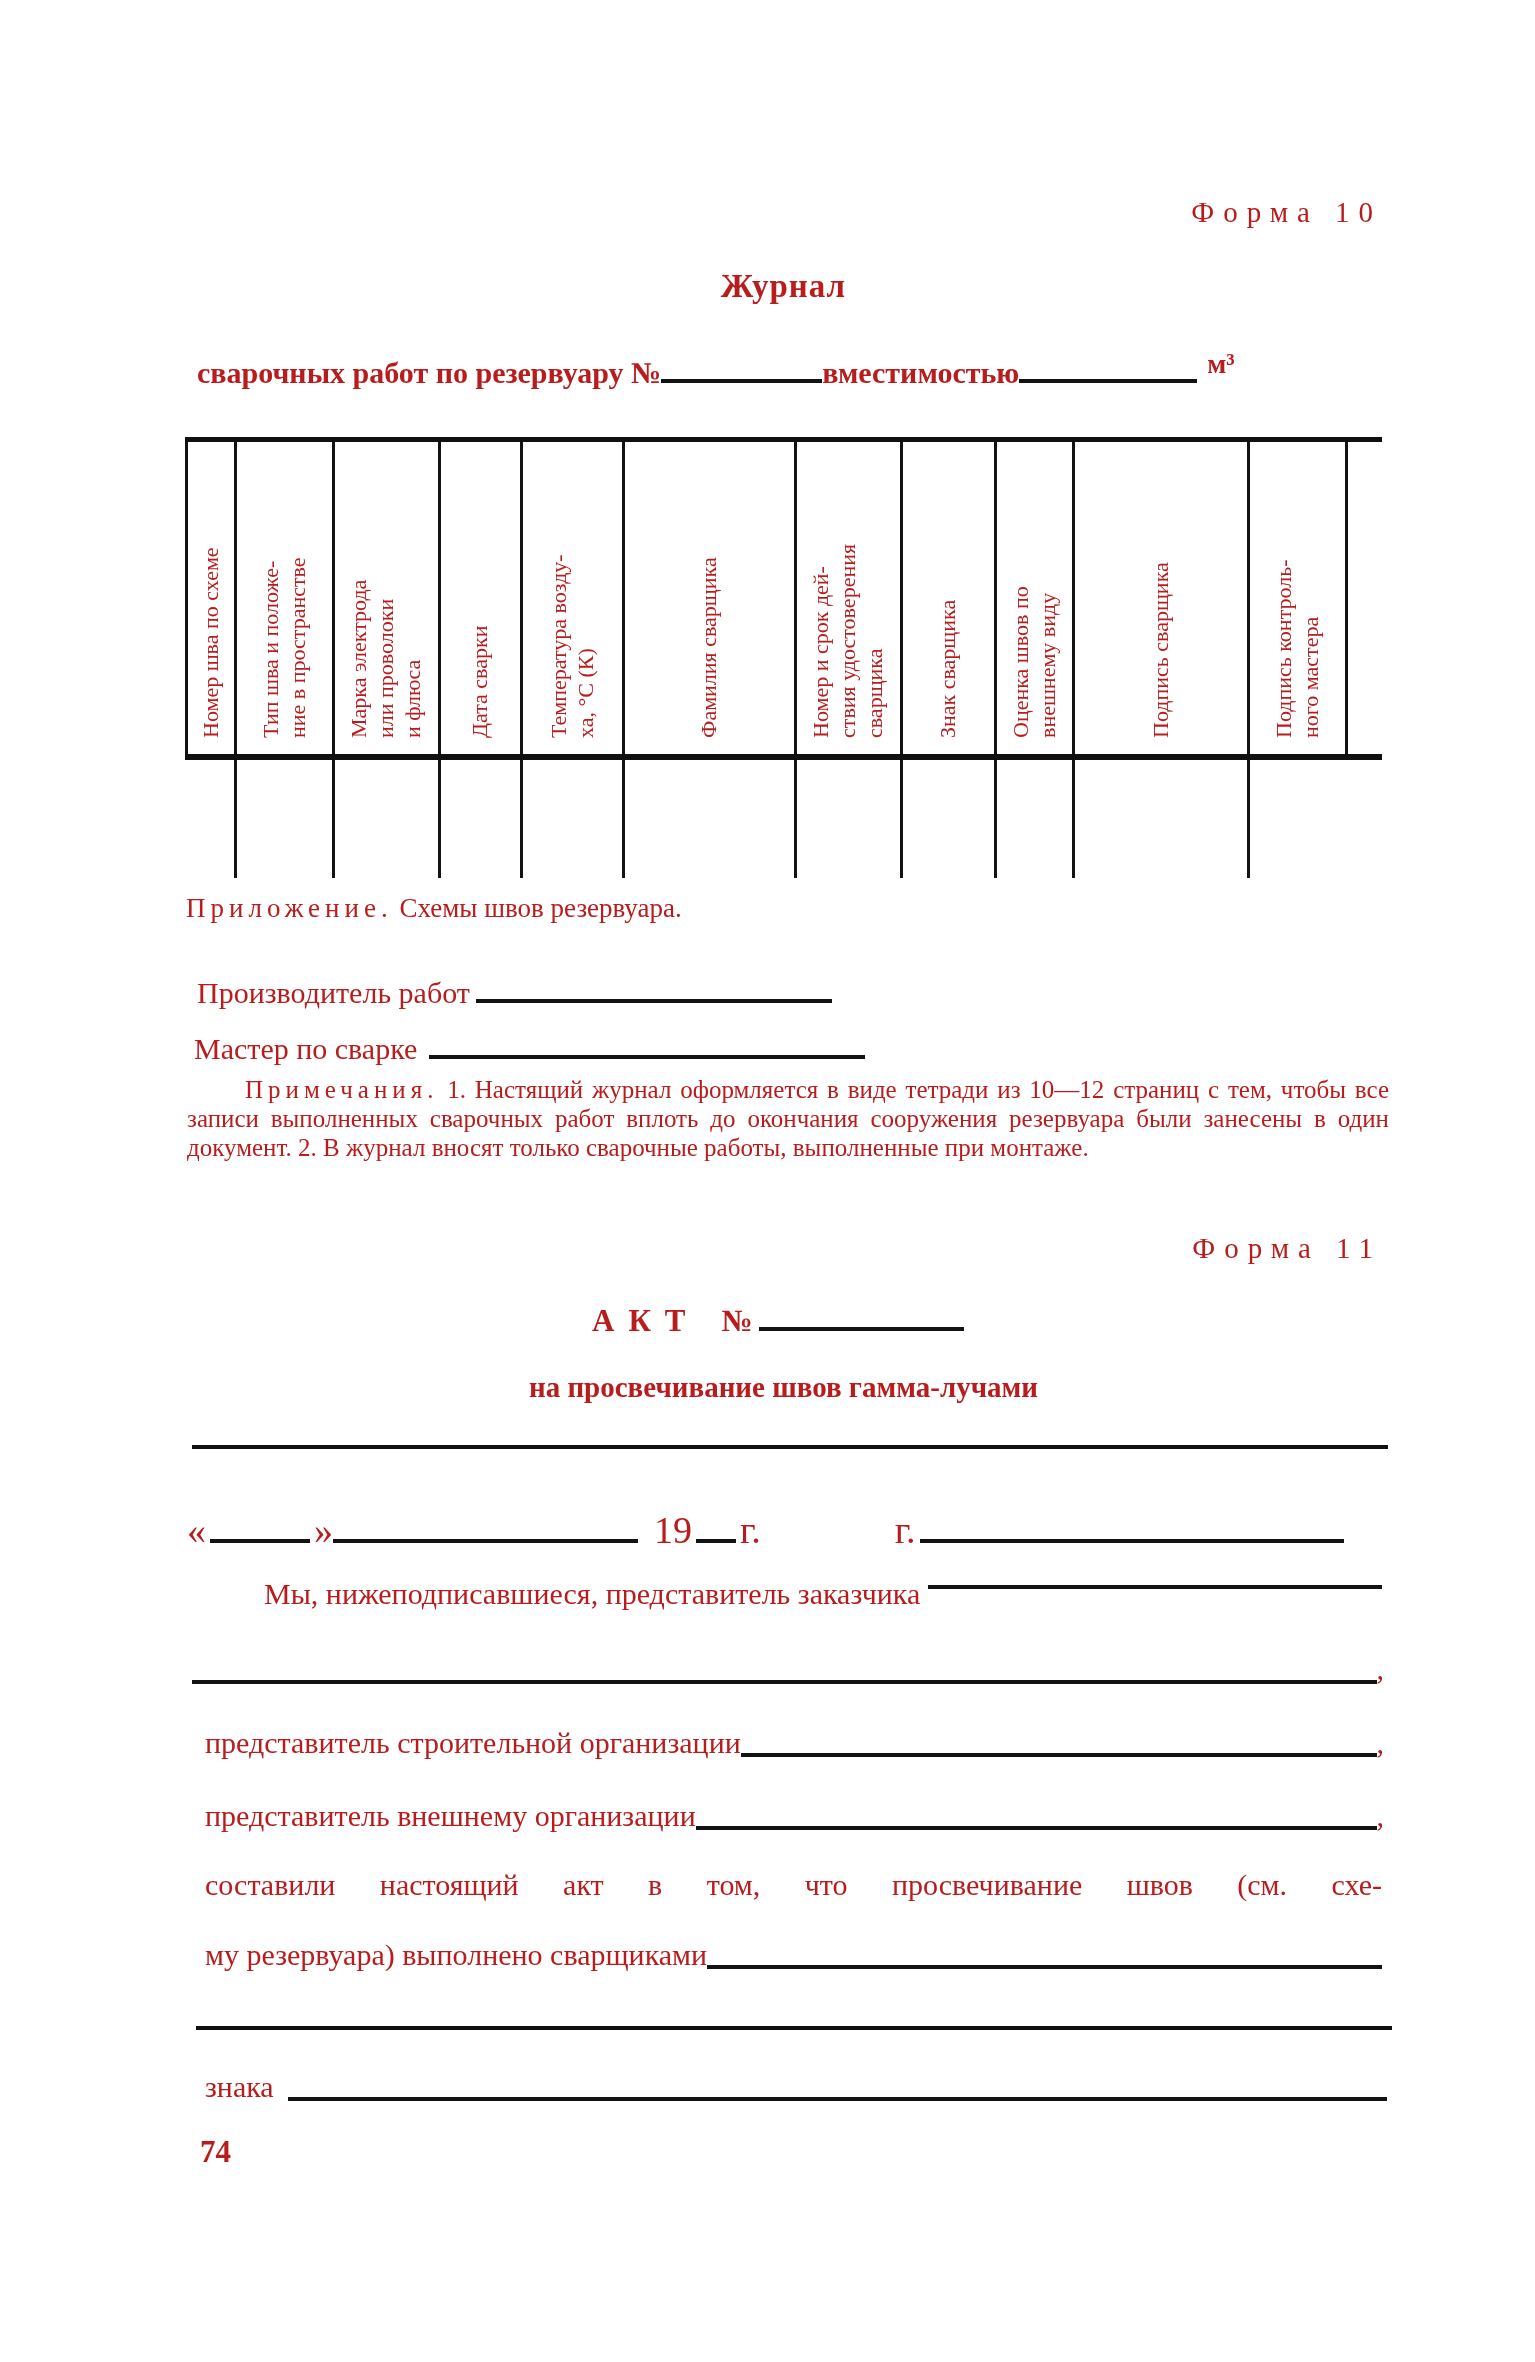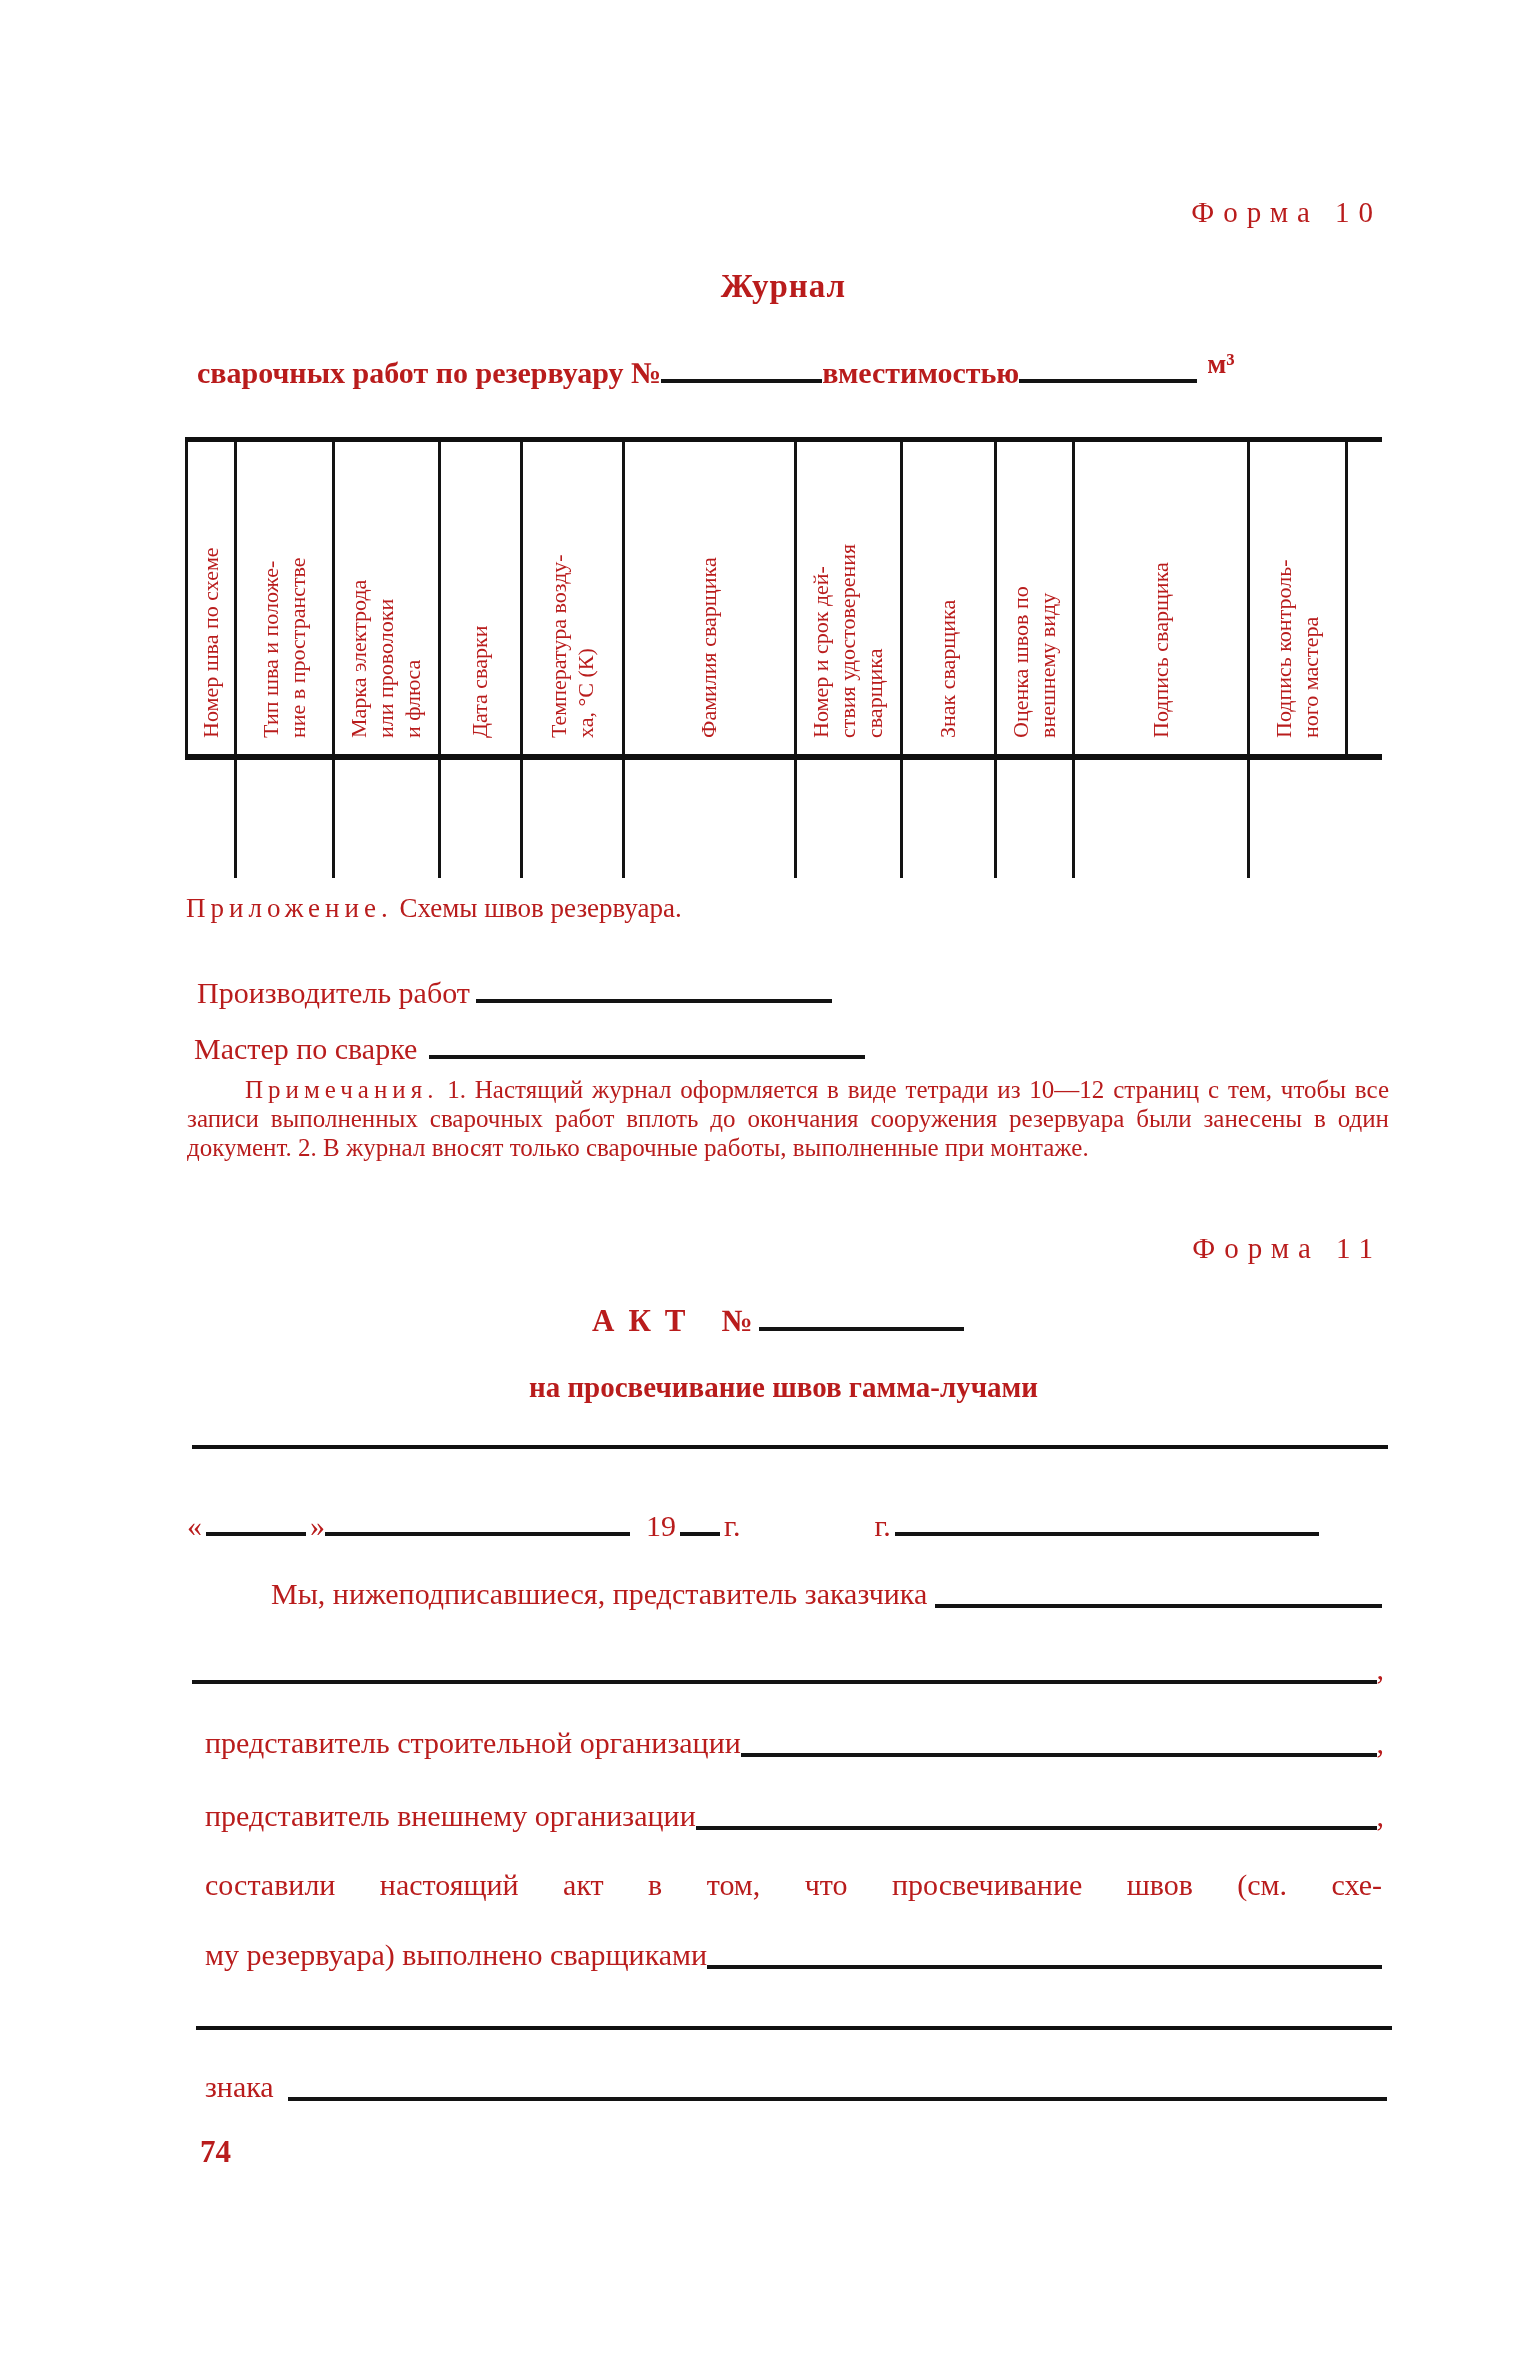--- a/index.html
+++ b/index.html
@@ -44,26 +44,26 @@
     font-size:25px;line-height:29px;text-align:justify;text-indent:58px;}
   
   .act-line{position:absolute;top:1298px;left:592px;font-size:31px;font-weight:bold;white-space:nowrap;}
   .act-word{letter-spacing:14px;}
   .act-no{margin-left:22px;}
   .b-actno{width:205px;margin-left:6px;}
   .act-subtitle{position:absolute;top:1371px;left:185px;width:1197px;text-align:center;
     font-size:29px;font-weight:bold;}
   .object-rule{position:absolute;top:1445px;left:192px;width:1196px;height:4px;background:#111;}
   .object-caption{position:absolute;top:1456px;left:192px;width:1196px;text-align:center;font-size:24px;}
-  .date-line{position:absolute;top:1503px;left:187px;right:153px;font-size:30px;white-space:nowrap;}
+  .date-line{position:absolute;top:1503px;left:187px;right:153px;font-size:38px;white-space:nowrap;}
   .b-day{width:100px;margin:0 4px;} .b-month{width:305px;margin-right:16px;}
   .b-year{width:40px;margin:0 4px;}
   .citylbl{margin-left:134px;}
   .b-city{width:424px;margin-left:4px;}
-  .we-line{top:1575px;left:271px;right:153px;}
+  .we-line{top:1575px;left:264px;right:153px;align-items:center;}
   .we-line .fillblank{margin-left:8px;}
   .comma-rule{position:absolute;top:1645px;left:192px;right:151px;display:flex;
     align-items:flex-end;font-size:30px;line-height:40px;height:44px;}
   .builder{top:1724px;left:205px;right:151px;}
   .installer{top:1797px;left:205px;right:151px;}
   .actbody1{position:absolute;top:1866px;left:205px;width:1177px;font-size:30px;line-height:38px;
     text-align:justify;text-align-last:justify;}
   .actbody2{top:1936px;left:205px;right:153px;}
   .bottom-rule{position:absolute;top:2026px;left:196px;width:1196px;height:4px;background:#111;}
   .znak{top:2068px;left:205px;right:148px;}

